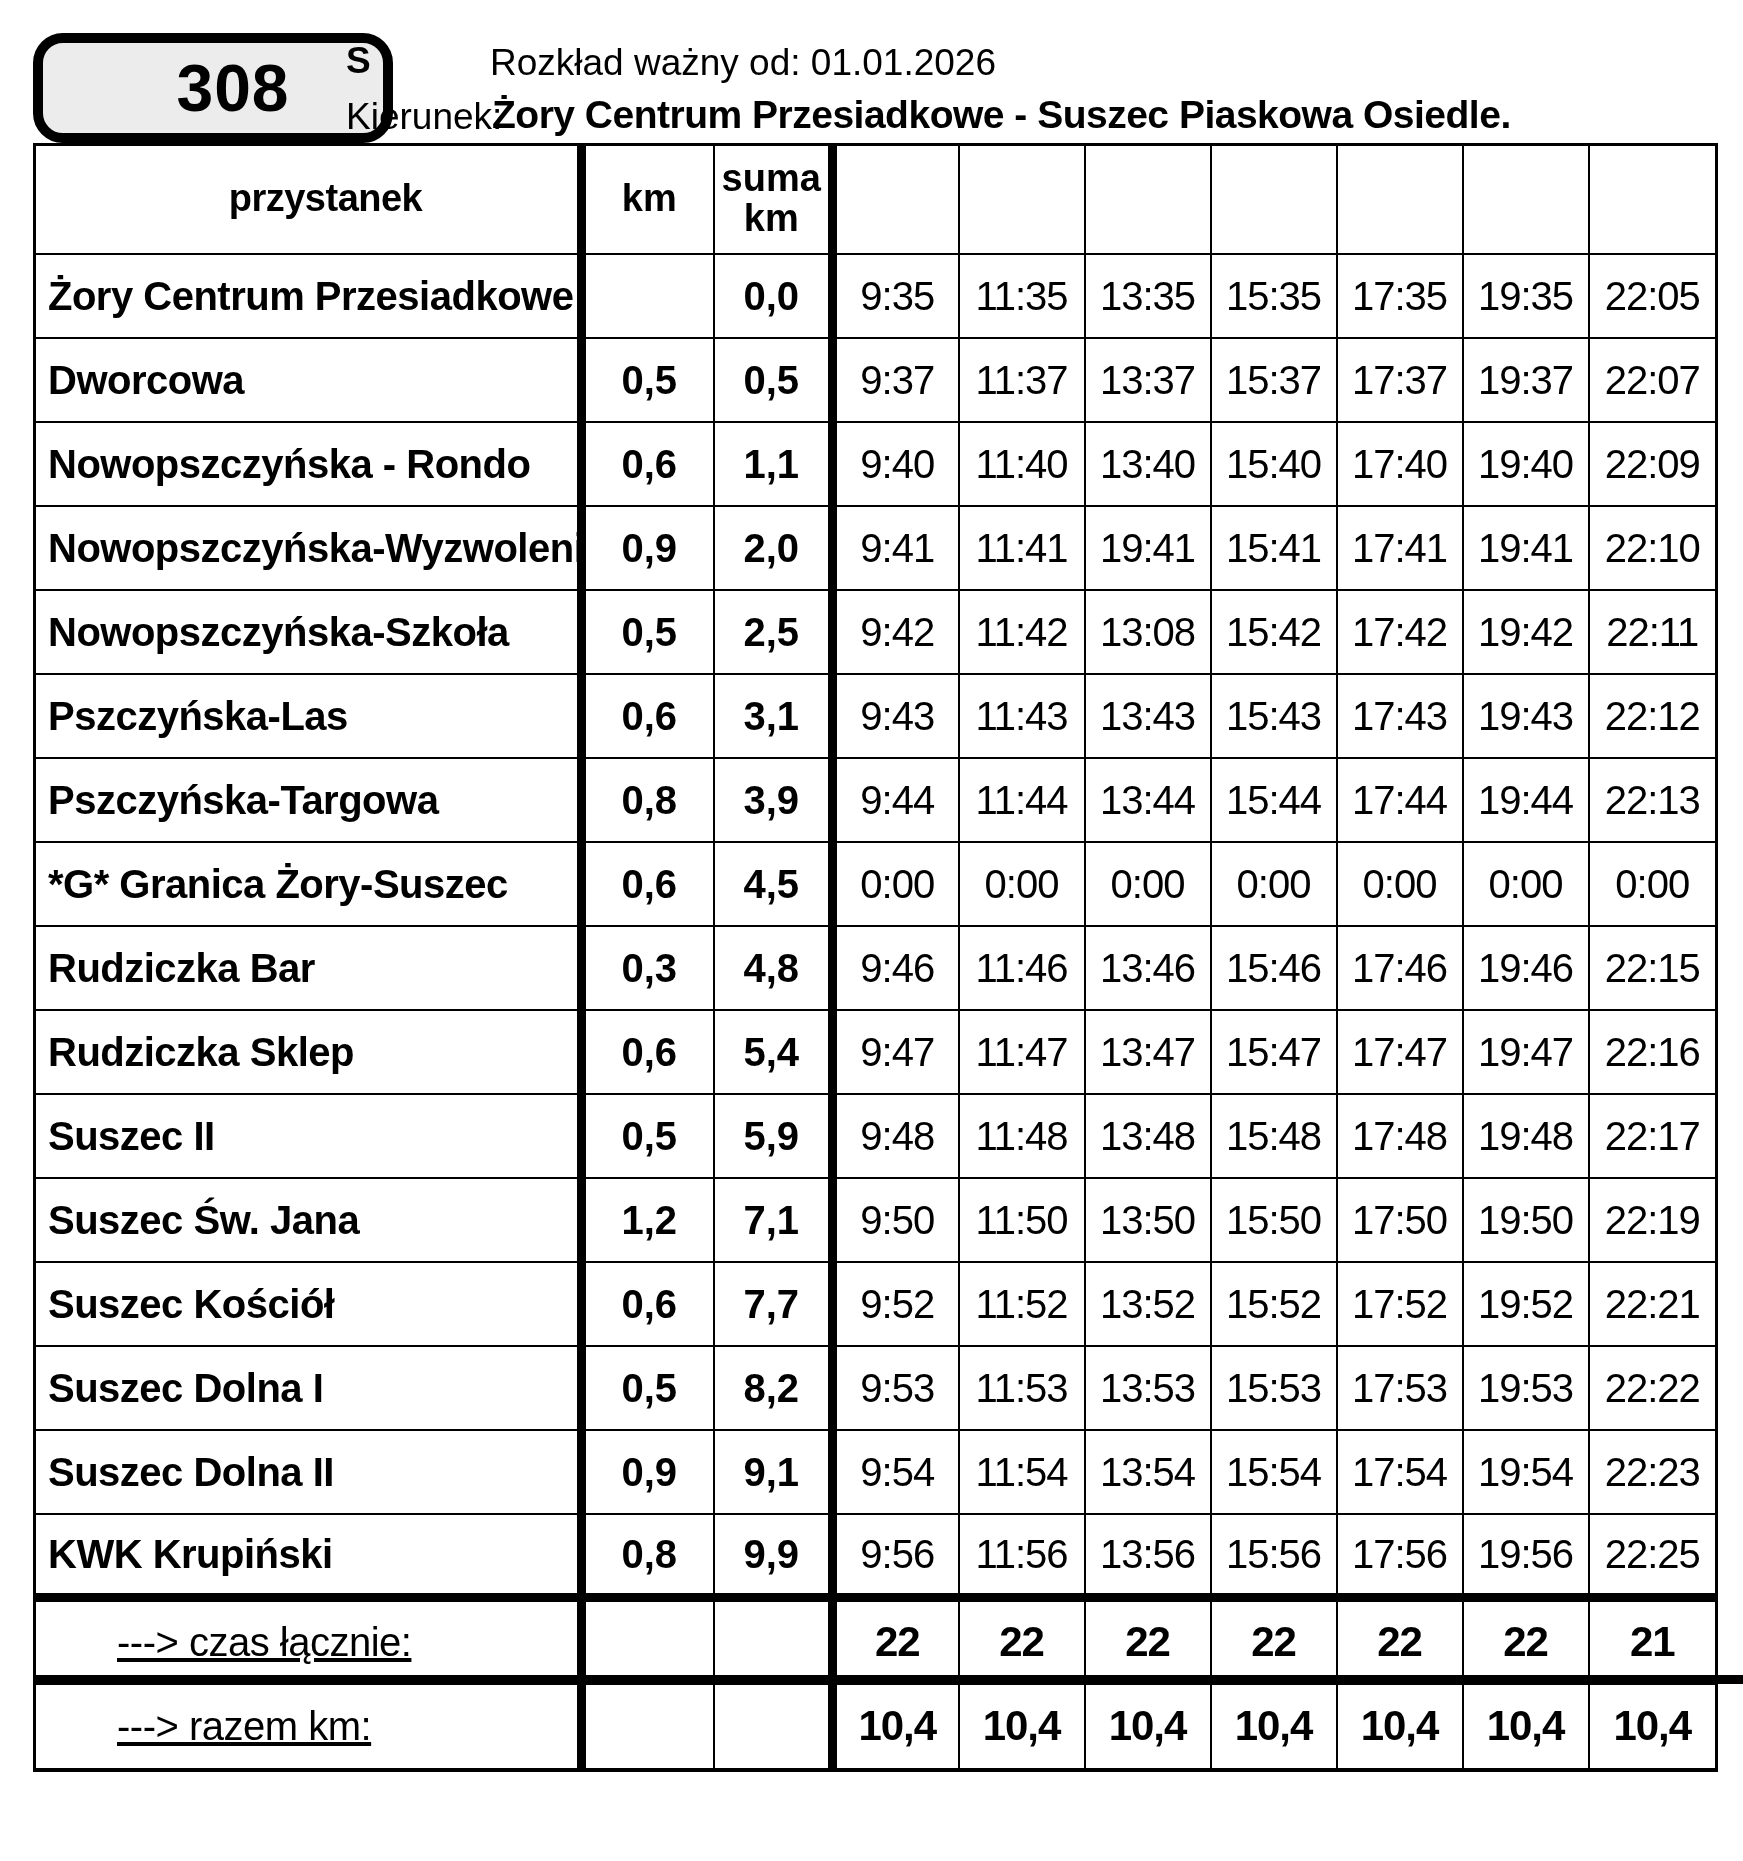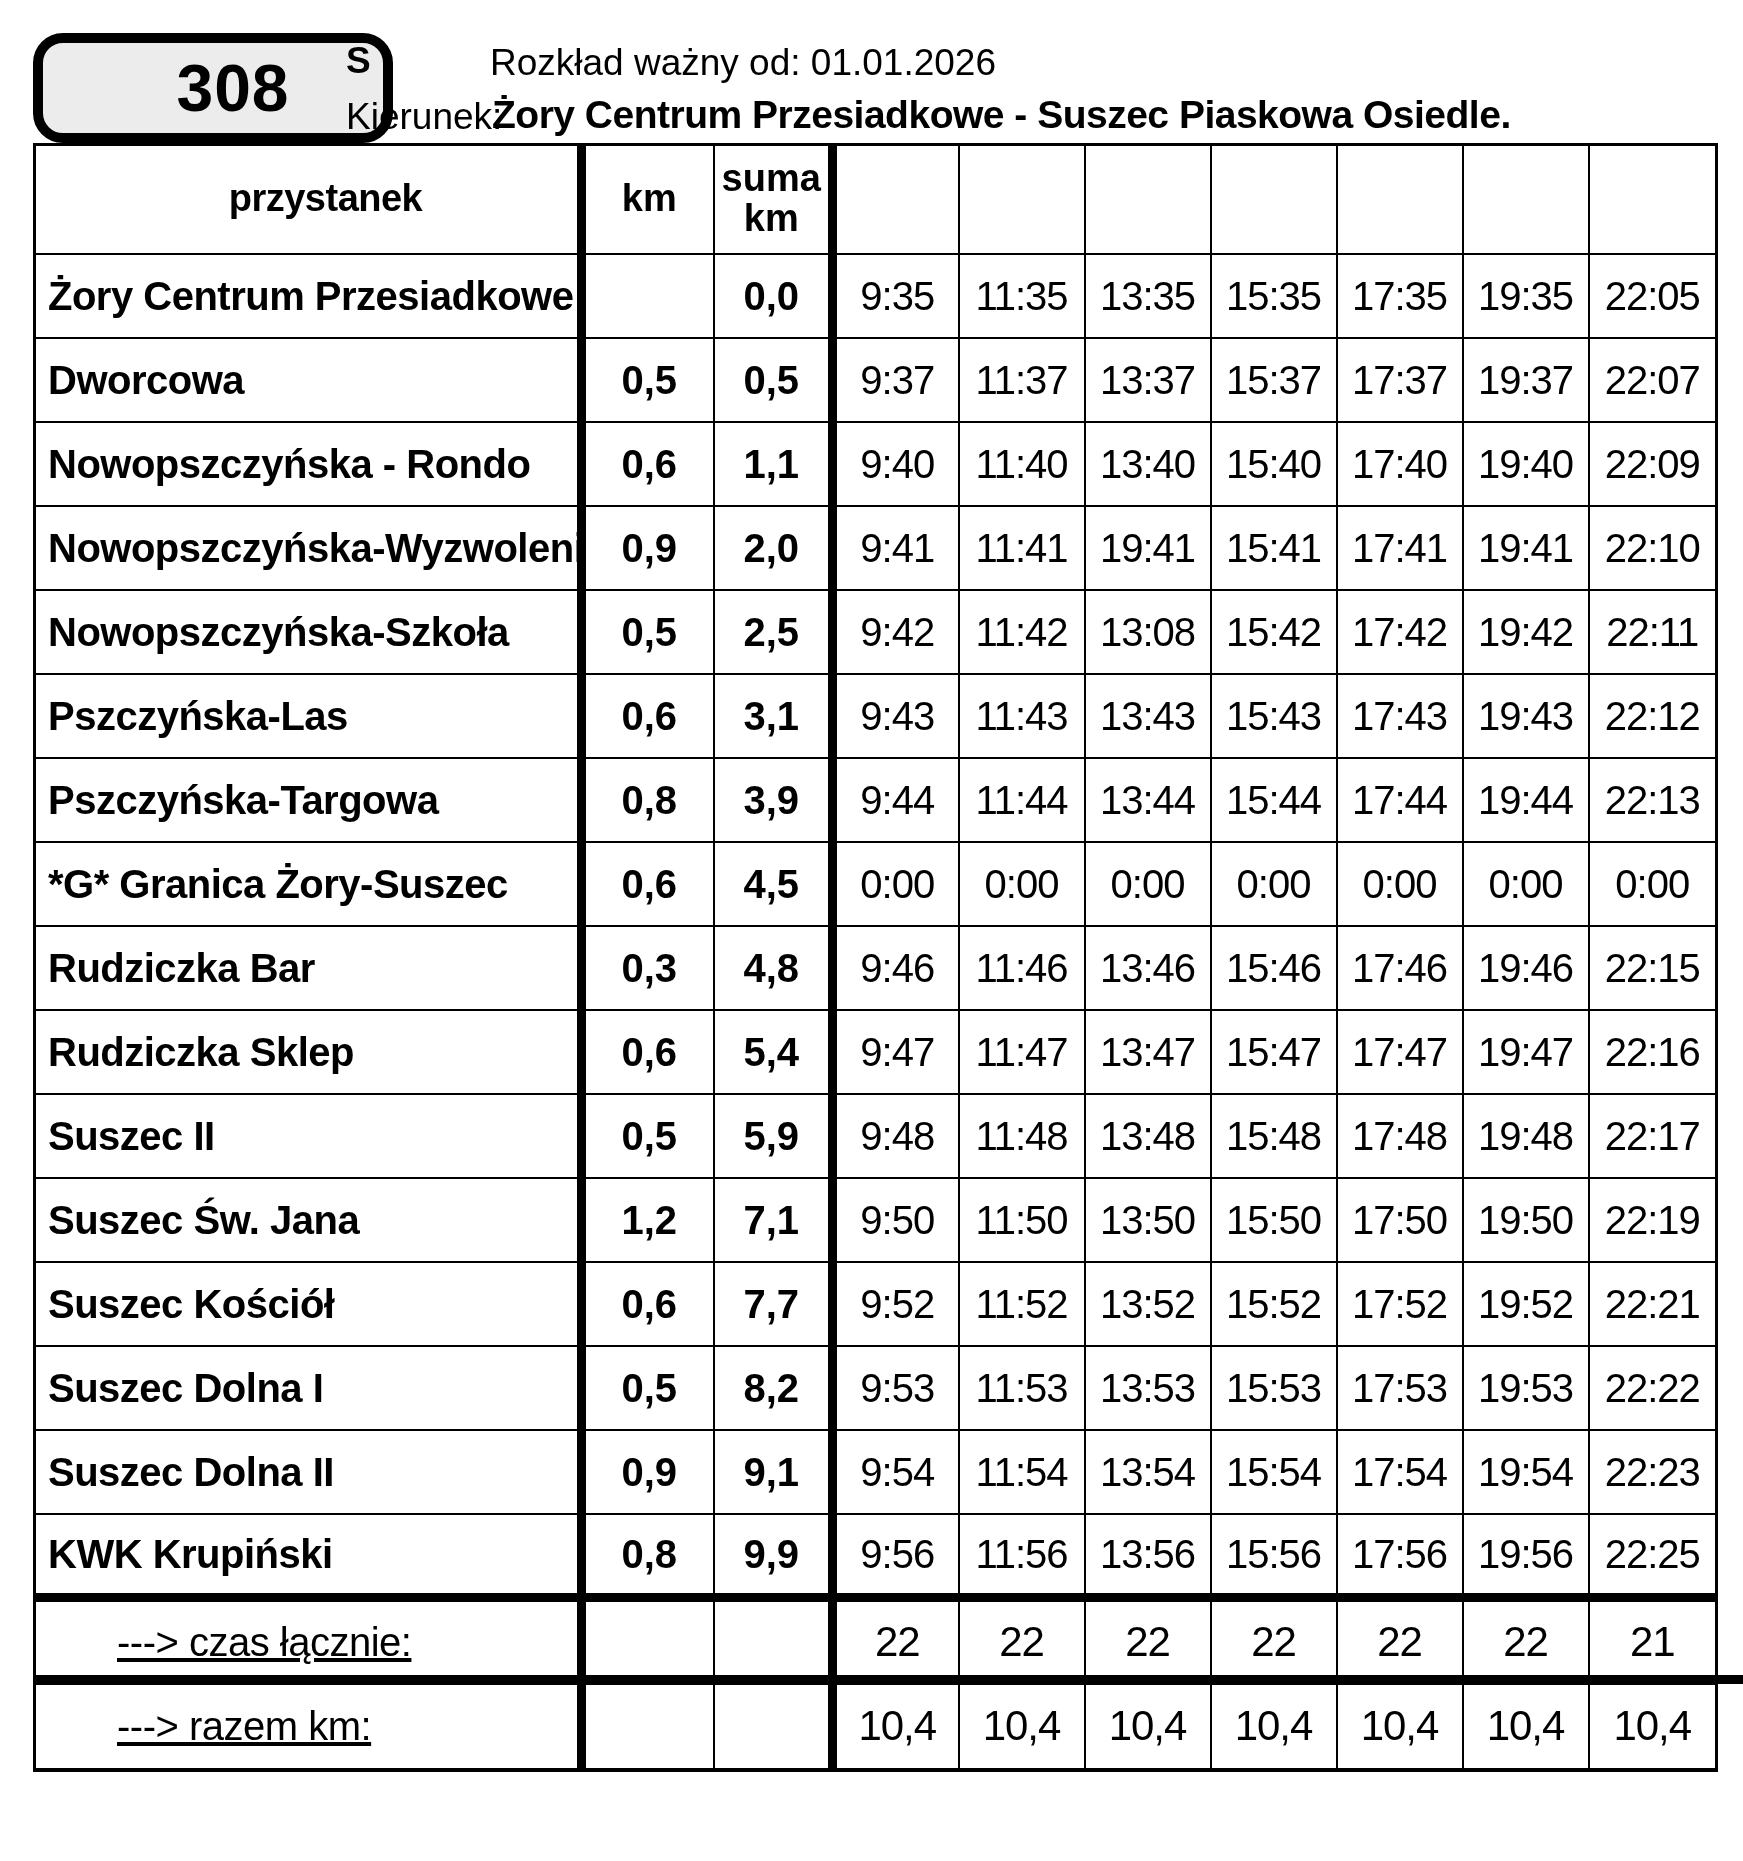--- a/index.html
+++ b/index.html
@@ -76,21 +76,21 @@
     font-size: 40px; font-weight: bold; text-align: left;
     padding-left: 12px; letter-spacing: -0.5px; white-space: nowrap;
   }
   td.km, td.sum { font-size: 40px; font-weight: bold; text-align: center; }
   td.time { font-size: 40px; text-align: center; letter-spacing: -1px; }
 
   td.flabel {
     font-size: 40px; text-align: left; padding-left: 81px;
     letter-spacing: -0.5px; white-space: nowrap; text-decoration: underline;
   }
-  td.fval { font-size: 42px; font-weight: normal; text-align: center; letter-spacing: -1px; }
+  td.fval { font-size: 42px; font-weight: bold; text-align: center; letter-spacing: -1px; }
 
   
   .thick-ext {
     position: absolute; left: 33px; top: 1675px;
     width: 1710px; height: 9px; background: #000;
   }
 </style>
 </head>
 <body>
 

